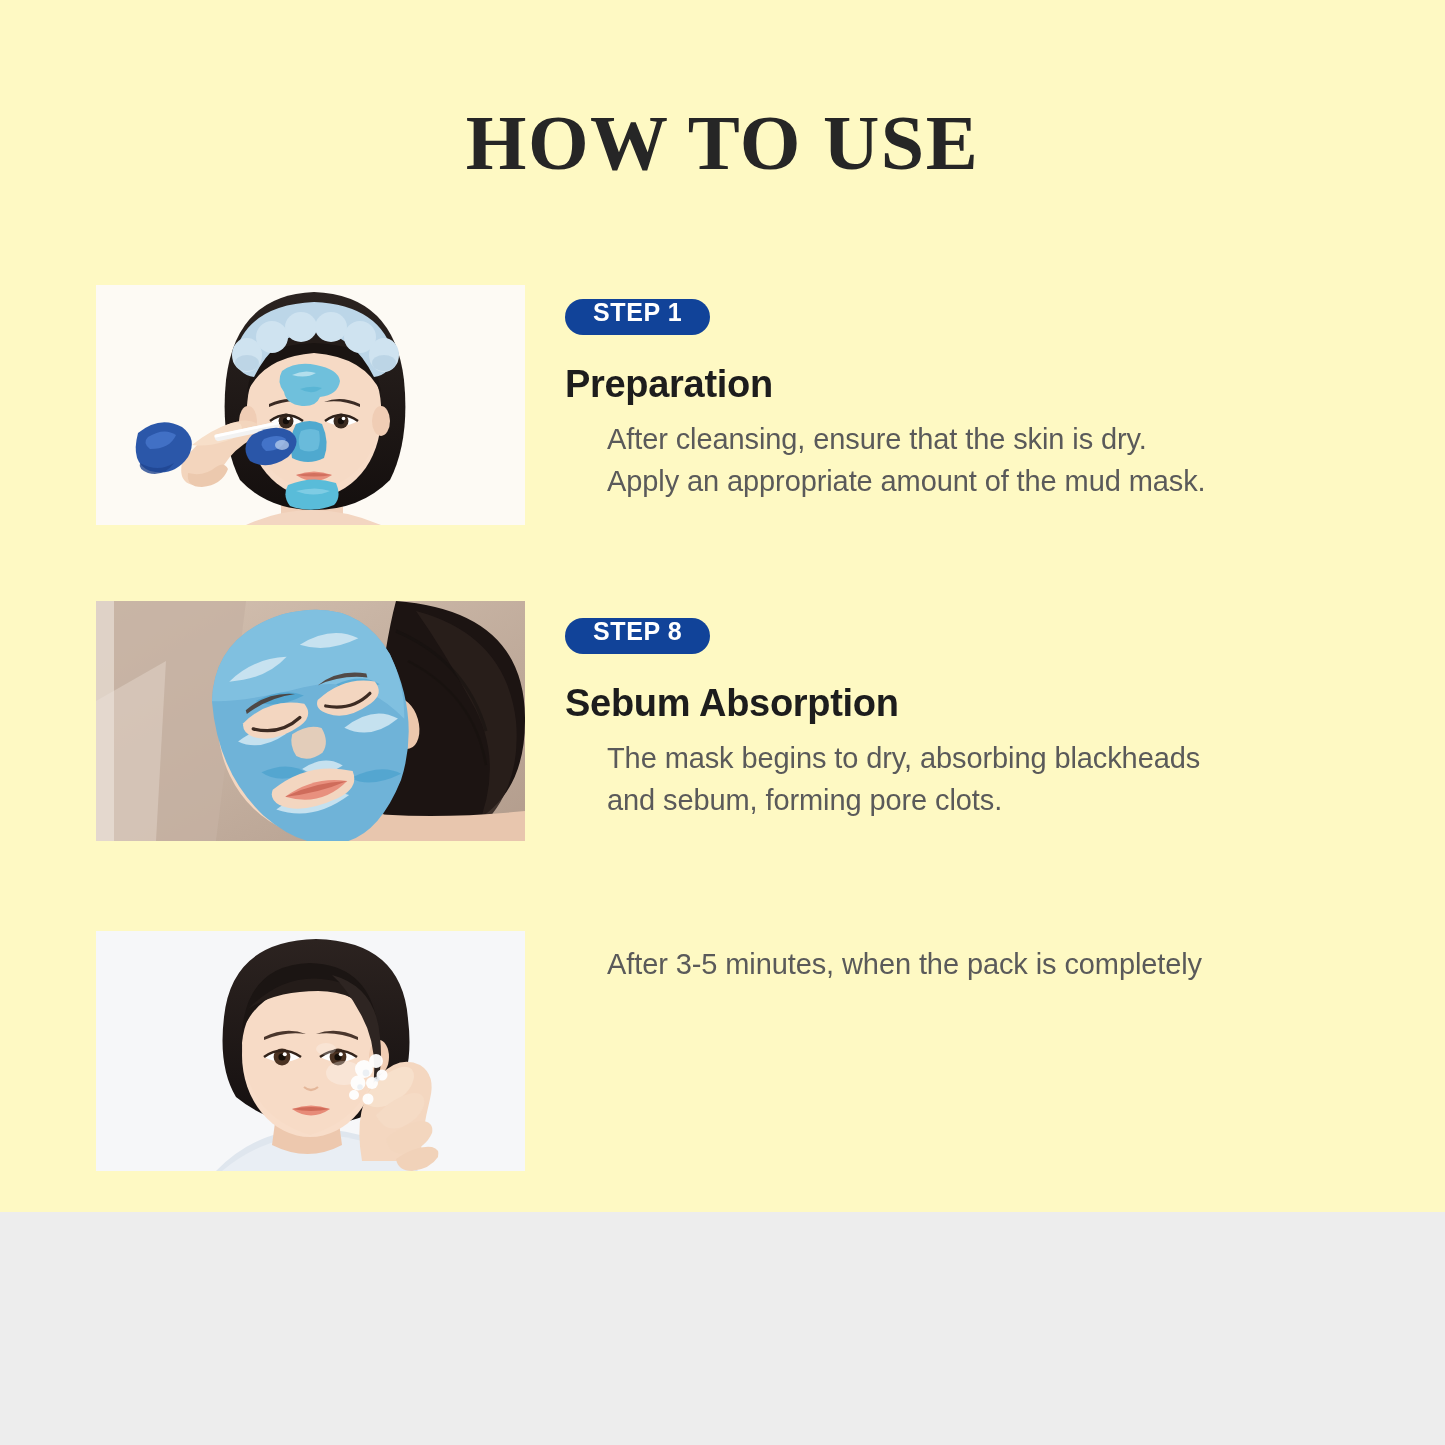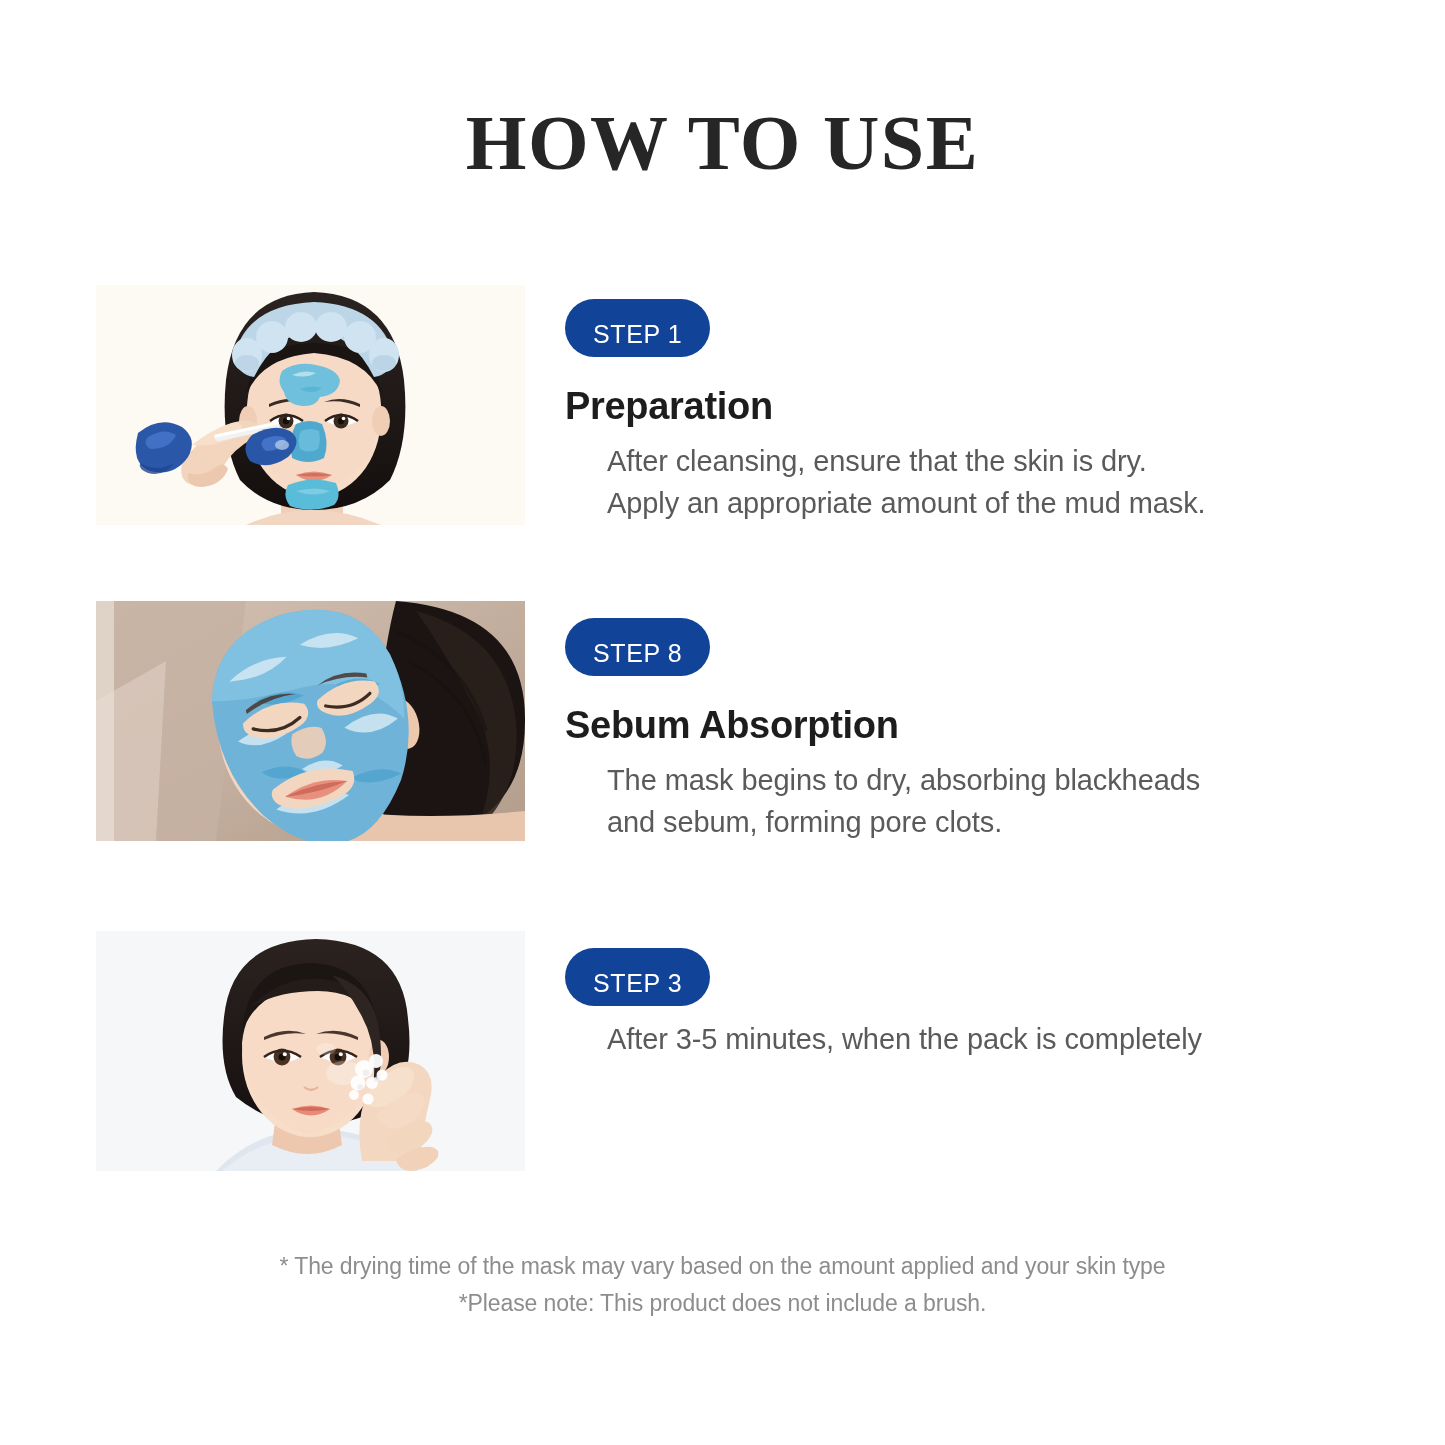--- a/index.html
+++ b/index.html
@@ -11,22 +11,22 @@
     height: 1445px;
     background: #ededed;
     font-family: "Liberation Sans", sans-serif;
     overflow: hidden;
     position: relative;
   }
 
   .page {
     position: relative;
     width: 1445px;
-    height: 1445px;
-    background: #ffffff;
+    height: 1212px;
+    background: #fef9c3;
   }
 
   
   .title {
     position: absolute;
     top: 104px;
     left: 0;
     width: 1445px;
     text-align: center;
     font-family: "Liberation Serif", "DejaVu Serif", serif;
@@ -63,23 +63,23 @@
     left: 469px;
     top: 0;
     width: 800px;
   }
 
   .badge {
     display: inline-block;
     background: #114399;
     color: #ffffff;
     font-size: 25px;
-    font-weight: 400;
+    font-weight: 700;
     letter-spacing: 0.6px;
-    padding: 23px 28px 10px 28px;
+    padding: 1px 28px 10px 28px;
     border-radius: 30px;
     line-height: 1;
   }
   .step-1 .badge-wrap { padding-top: 14px; }
   .step-2 .badge-wrap { padding-top: 17px; }
   .step-3 .badge-wrap { padding-top: 17px; }
 
   .heading {
     font-size: 38px;
     font-weight: 700;
@@ -415,27 +415,20 @@
               <circle cx="270" cy="142" r="3.4"></circle>
               <circle cx="264" cy="156" r="2.8"></circle>
               <circle cx="281" cy="148" r="2.6"></circle>
             </g>
           </g>
         </g>
       </svg>
     </div>
 
     <div class="step-text">
-      <div class="badge-wrap">
-        <span class="badge">STEP 3</span>
-      </div>
       <div class="desc">
         <span class="line">After 3-5 minutes, when the pack is completely</span>
       </div>
     </div>
   </div>
 
-  <div class="footnotes">
-    <div class="footnote">* The drying time of the mask may vary based on the amount applied and your skin type</div>
-    <div class="footnote">*Please note: This product does not include a brush.</div>
-  </div>
 
 </div>
 
 </body></html>

